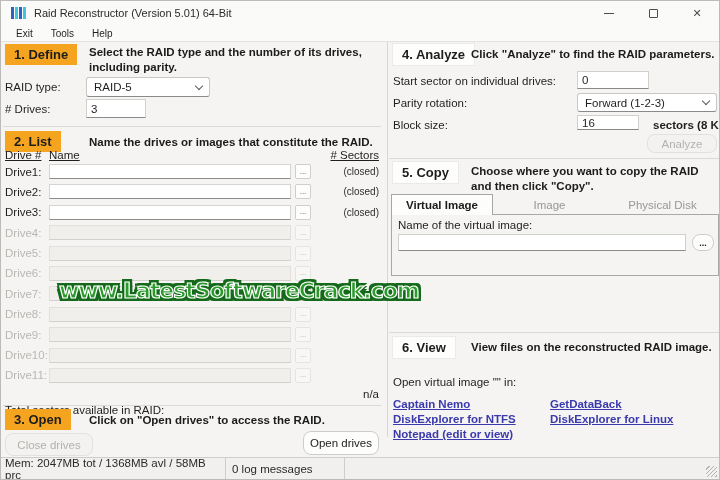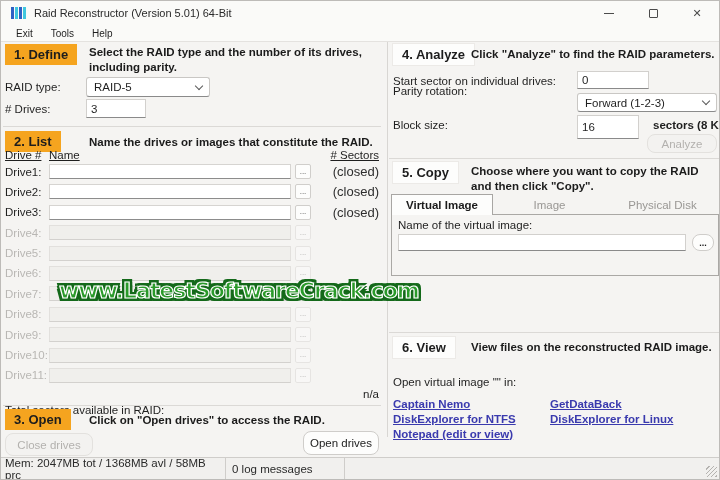--- a/index.html
+++ b/index.html
@@ -54,21 +54,21 @@
   .list-headers .h1 { width:44px; text-decoration:underline; }
   .list-headers .h2 { flex:1; text-decoration:underline; }
   .list-headers .h3 { text-decoration:underline; }
   #drive-rows { position:absolute; left:4px; top:121px; width:374px; }
   .drow { display:flex; align-items:center; height:17px; margin-bottom:3.4px; }
   .drow .dlabel { width:44px; font-size:11.5px; color:#1f1f1f; }
   .drow input { flex:1; height:15px; background:#fff; border:1px solid #d6d4d1; border-bottom-color:#8c8c8c;
     margin-right:4px; font-size:11px; padding:0 3px; font-family:inherit; }
   .drow .browse { width:16px; height:15px; background:#fdfdfc; border:1px solid #d0cecb; border-radius:2px;
     font-size:8px; color:#444; line-height:1; margin-right:6px; font-family:inherit; }
-  .drow .dstatus { width:62px; text-align:right; font-size:13px; color:#2e2e2e; }
+  .drow .dstatus { width:62px; text-align:right; font-size:10px; color:#2e2e2e; }
   .drow.disabled .dlabel { color:#b9b7b4; }
   .drow.disabled input { background:#f0efec; border-color:#e2e0dd; border-bottom-color:#d3d1ce; }
   .drow.disabled .browse { opacity:.4; }
 
   .total-row { position:absolute; left:4px; top:346px; width:374px; display:flex; font-size:11.5px; color:#1f1f1f; }
   .total-row .tl { flex:1;margin-top:16px; }
 
   
   .tabstrip { position:absolute; left:4px; top:152px; width:328px; height:21px; display:flex; z-index:2; }
   .tab { font-size:11.5px; color:#999794; display:flex; align-items:center; justify-content:center; padding:0 4px; }
@@ -231,27 +231,27 @@
     <button class="btn disabled" style="left:4px; top:391px; width:88px; height:23px;">Close drives</button>
     <button class="btn" style="right:8px; top:389px; width:76px; height:24px;">Open drives</button>
   </div>
 
   <div class="right-panel">
 
     <div class="badge white" style="left:6px; top:2px;">4. Analyze</div>
     <div class="desc" style="left:84px; top:5px; width:248px;">Click "Analyze" to find the RAID parameters.</div>
     <div class="label" style="left:6px; top:33px;">Start sector on individual drives:</div>
     <input class="text-input" style="left: 190px; top: 29px; width: 72px; height: 18px;" value="0">
-    <div class="label" style="left:6px; top:43px;">Parity rotation:</div>
+    <div class="label" style="left:6px; top:55px;">Parity rotation:</div>
     <div class="combo" style="left:190px; top:51px; width:140px; height:19px;">
       <span>Forward (1-2-3)</span>
       <span class="chev"></span>
     </div>
     <div class="label" style="left:6px; top:77px;">Block size:</div>
-    <input class="text-input" style="left: 190px; top: 73px; width: 62px; height: 24px;" value="16">
+    <input class="text-input" style="left: 190px; top: 73px; width: 62px; height: 15px;" value="16">
     <div class="label" style="left:266px; top:77px; font-weight:bold;">sectors (8 KB)</div>
     <button class="btn disabled" style="right:4px; top:92px; width:70px; height:19px;">Analyze</button>
     <div class="hsep" style="left:2px; top:116px; width:330px;"></div>
 
     <div class="badge white" style="left:6px; top:120px;">5. Copy</div>
     <div class="desc" style="left:84px; top:122px; width:248px;">Choose where you want to copy the RAID and then click "Copy".</div>
     <div class="tabstrip" id="tabstrip">
         <div class="tab active">Virtual Image</div>
         <div class="tab inactive">Image</div>
         <div class="tab inactive">Physical Disk</div>

